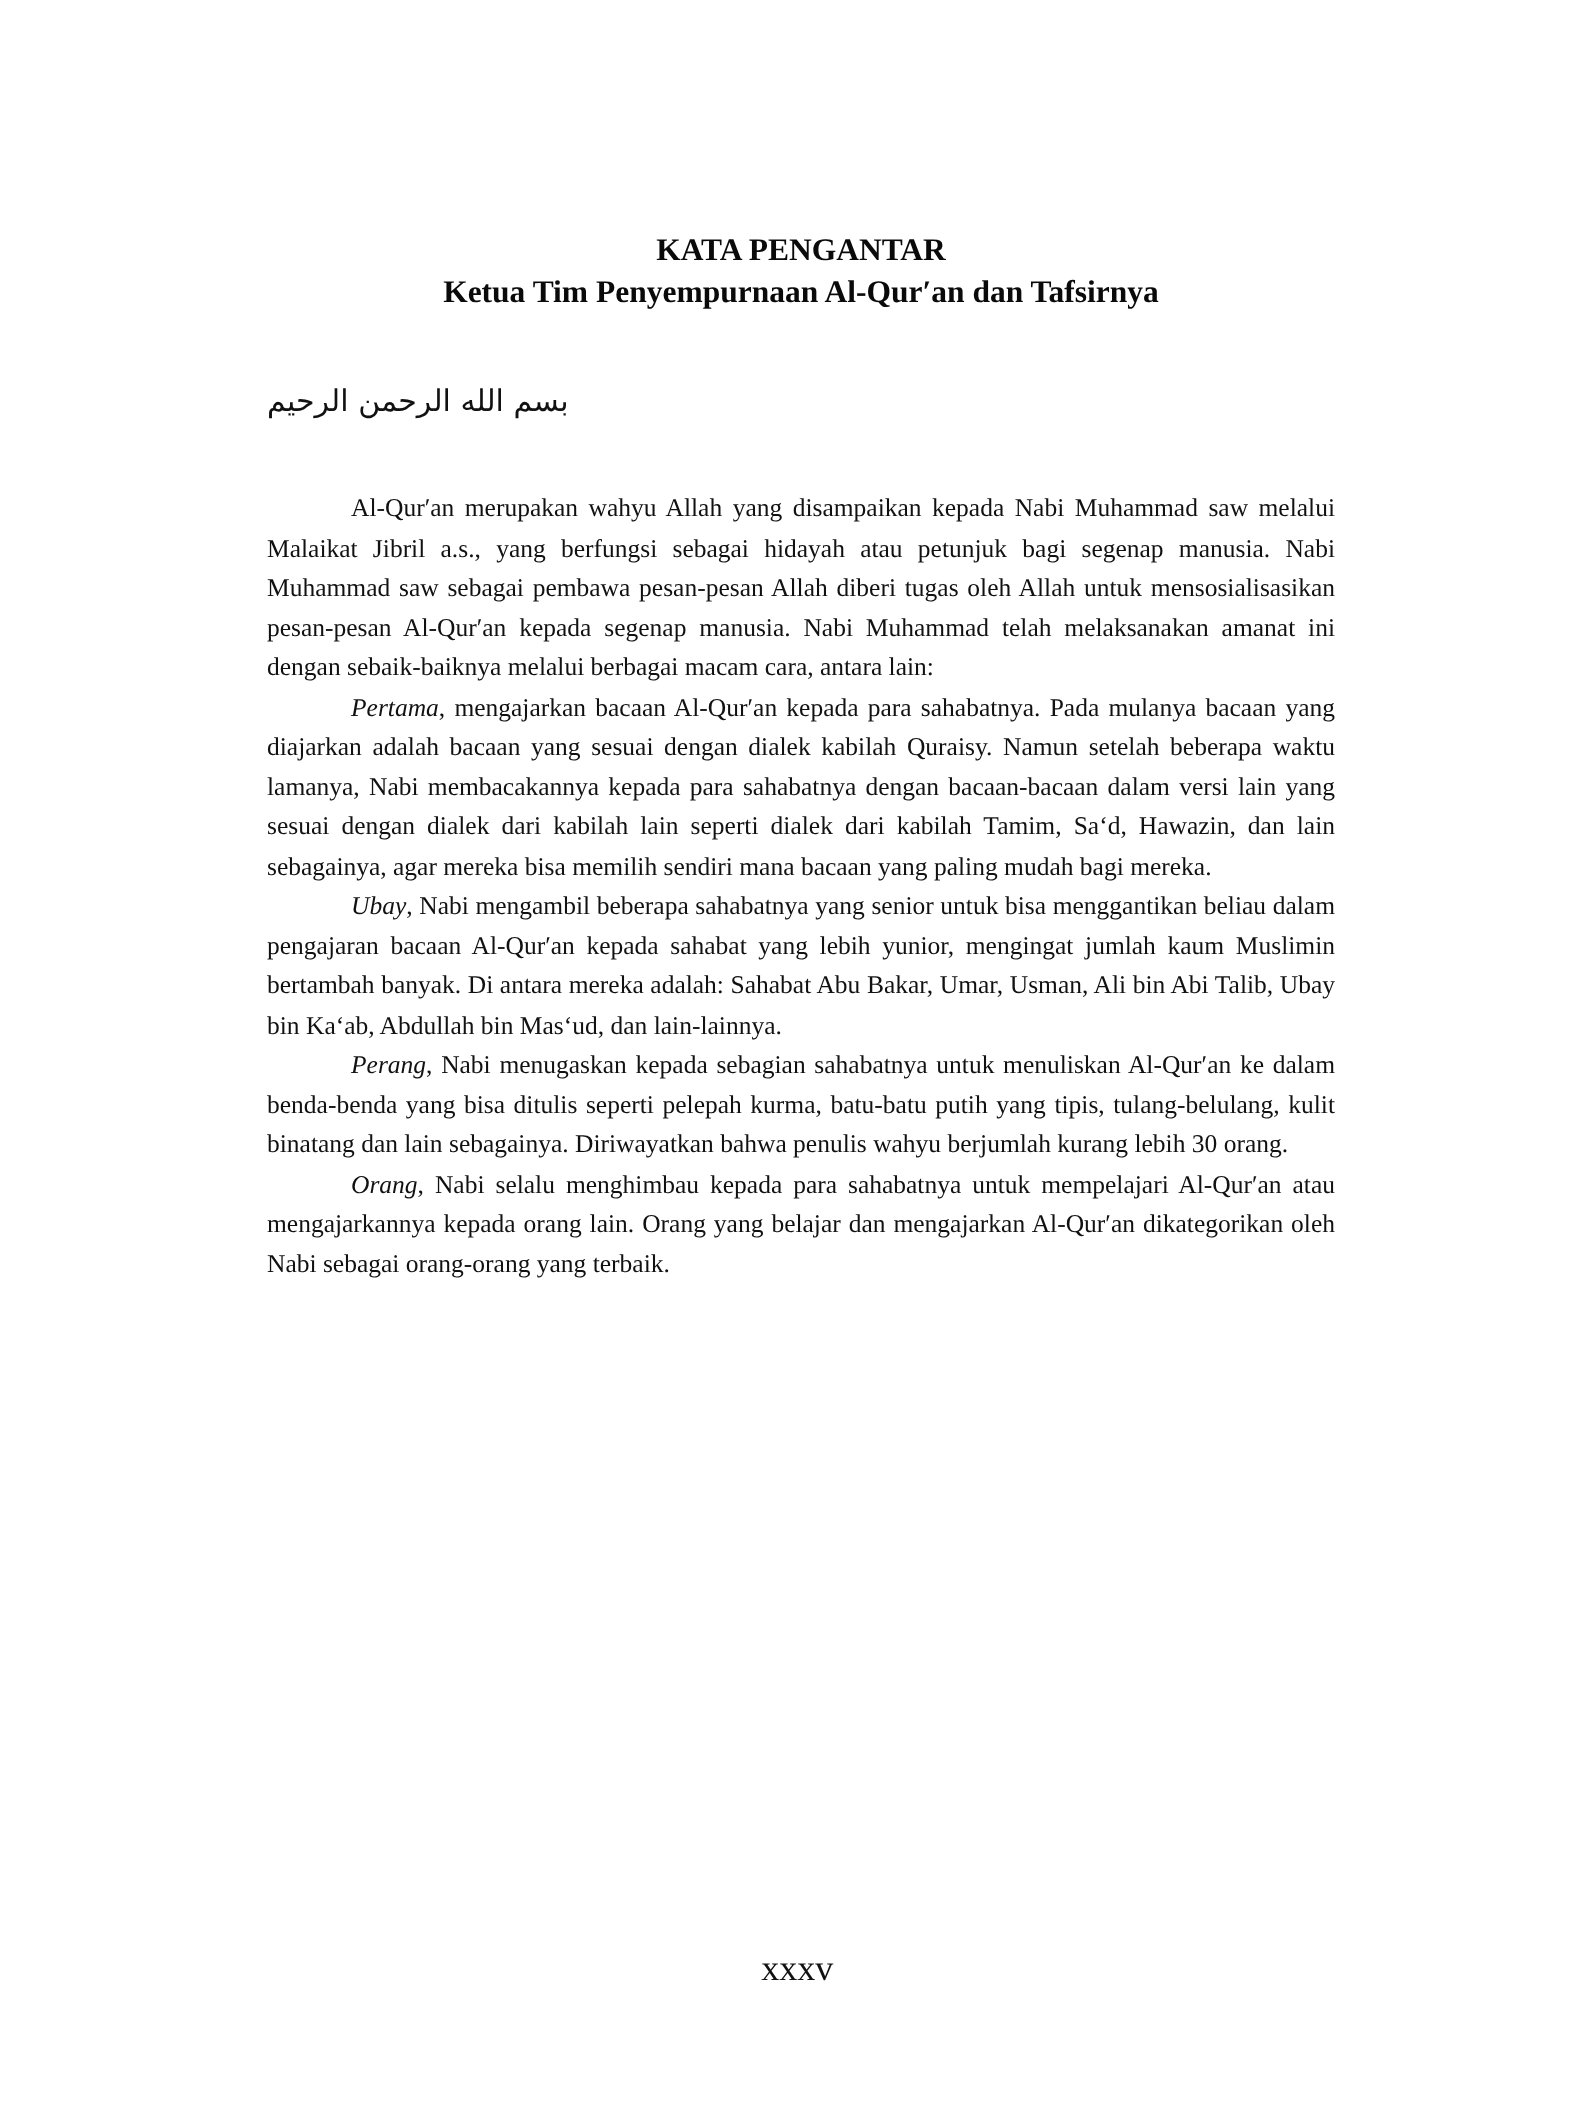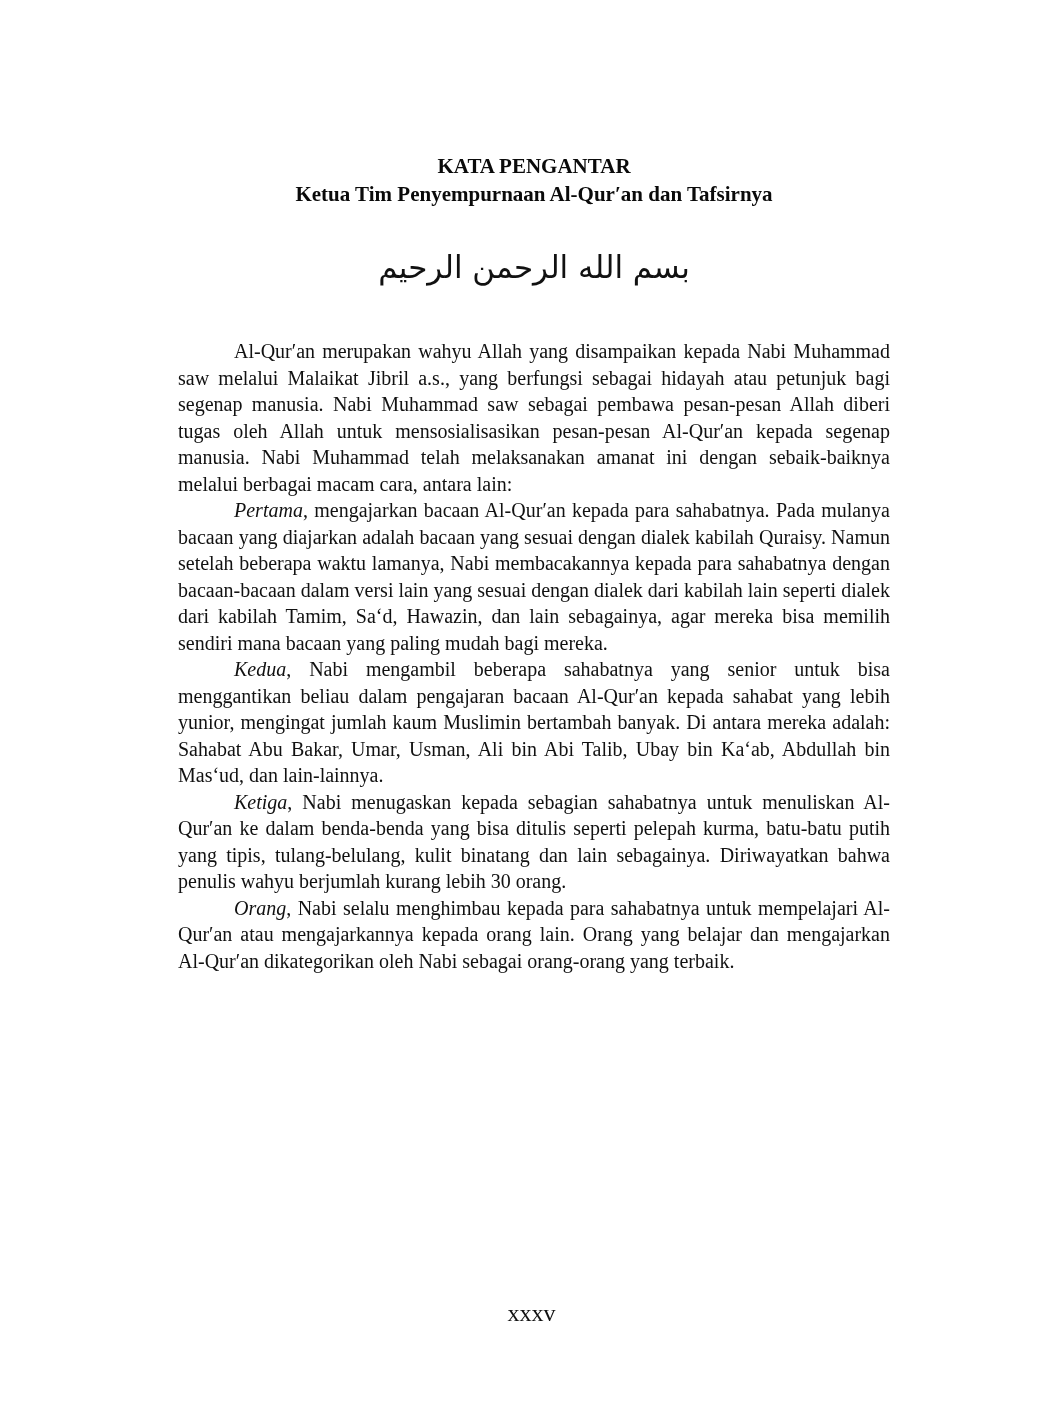--- a/index.html
+++ b/index.html
@@ -23,30 +23,30 @@
     width: 712px;
   }
   .title-block {
     text-align: center;
     font-weight: bold;
     font-size: 21px;
     line-height: 28px;
     color: #0a0a0a;
   }
   .bismillah {
-    text-align: center;
-    font-size: 31px;
+    text-align: left;
+    font-size: 20px;
     line-height: 30px;
     margin-top: 44px;
-    margin-bottom: 56px;
+    margin-bottom: 44px;
     font-family: "DejaVu Sans", sans-serif;
     direction: rtl;
   }
   .body-text {
-    font-size: 20px;
+    font-size: 17px;
     line-height: 26.5px;
   }
   .para {
     margin: 0;
     text-align: justify;
     text-indent: 56px;
   }
   .lead {
     font-style: italic;
     margin-top: 39px;
@@ -70,21 +70,21 @@
     <div class="title-block">
       <div>KATA PENGANTAR</div>
       <div>Ketua Tim Penyempurnaan Al-Qur′an dan Tafsirnya</div>
     </div>
 
     <div class="bismillah">بسم الله الرحمن الرحيم</div>
 
     <div class="body-text">
       <p class="para"><span class="lead"></span><span>Al-Qur′an merupakan wahyu Allah yang disampaikan kepada Nabi Muhammad saw melalui Malaikat Jibril a.s., yang berfungsi sebagai hidayah atau petunjuk bagi segenap manusia. Nabi Muhammad saw sebagai pembawa pesan-pesan Allah diberi tugas oleh Allah untuk mensosialisasikan pesan-pesan Al-Qur′an kepada segenap manusia. Nabi Muhammad telah melaksanakan amanat ini dengan sebaik-baiknya melalui berbagai macam cara, antara lain:</span></p>
       <p class="para"><span class="lead">Pertama</span><span>, mengajarkan bacaan Al-Qur′an kepada para sahabatnya. Pada mulanya bacaan yang diajarkan adalah bacaan yang sesuai dengan dialek kabilah Quraisy. Namun setelah beberapa waktu lamanya, Nabi membacakannya kepada para sahabatnya dengan bacaan-bacaan dalam versi lain yang sesuai dengan dialek dari kabilah lain seperti dialek dari kabilah Tamim, Sa‘d, Hawazin, dan lain sebagainya, agar mereka bisa memilih sendiri mana bacaan yang paling mudah bagi mereka.</span></p>
-      <p class="para"><span class="lead">Kedua</span><span>, Nabi mengambil beberapa sahabatnya yang senior untuk bisa menggantikan beliau dalam pengajaran bacaan Al-Qur′an kepada sahabat yang lebih yunior, mengingat jumlah kaum Muslimin bertambah banyak. Di antara mereka adalah: Sahabat Abu Bakar, Umar, Usman, Ali bin Abi Talib, Ubay bin Ka‘ab, Abdullah bin Mas‘ud, dan lain-lainnya.</span></p>
-      <p class="para"><span class="lead">Ketiga</span><span>, Nabi menugaskan kepada sebagian sahabatnya untuk menuliskan Al-Qur′an ke dalam benda-benda yang bisa ditulis seperti pelepah kurma, batu-batu putih yang tipis, tulang-belulang, kulit binatang dan lain sebagainya. Diriwayatkan bahwa penulis wahyu berjumlah kurang lebih 30 orang.</span></p>
+      <p class="para"><span class="lead">Ubay</span><span>, Nabi mengambil beberapa sahabatnya yang senior untuk bisa menggantikan beliau dalam pengajaran bacaan Al-Qur′an kepada sahabat yang lebih yunior, mengingat jumlah kaum Muslimin bertambah banyak. Di antara mereka adalah: Sahabat Abu Bakar, Umar, Usman, Ali bin Abi Talib, Ubay bin Ka‘ab, Abdullah bin Mas‘ud, dan lain-lainnya.</span></p>
+      <p class="para"><span class="lead">Perang</span><span>, Nabi menugaskan kepada sebagian sahabatnya untuk menuliskan Al-Qur′an ke dalam benda-benda yang bisa ditulis seperti pelepah kurma, batu-batu putih yang tipis, tulang-belulang, kulit binatang dan lain sebagainya. Diriwayatkan bahwa penulis wahyu berjumlah kurang lebih 30 orang.</span></p>
       <p class="para"><span class="lead">Orang</span><span>, Nabi selalu menghimbau kepada para sahabatnya untuk mempelajari Al-Qur′an atau mengajarkannya kepada orang lain. Orang yang belajar dan mengajarkan Al-Qur′an dikategorikan oleh Nabi sebagai orang-orang yang terbaik.</span></p>
     </div>
 
   </div>
 
   <div class="page-number">xxxv</div>
 </div>
 
 </body></html>

